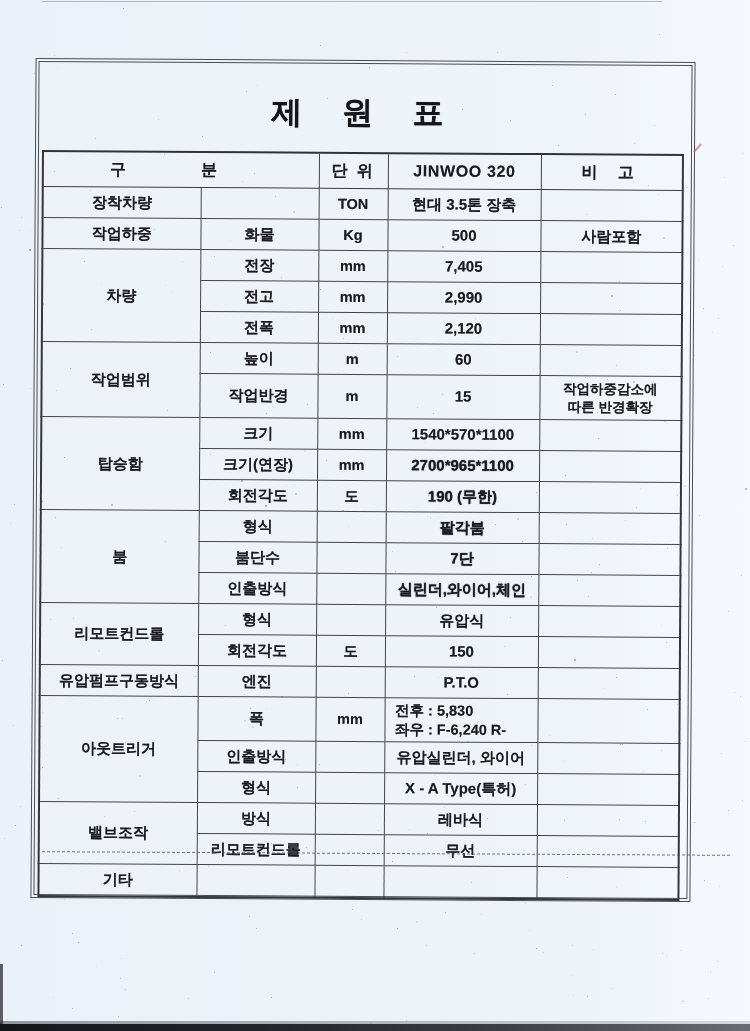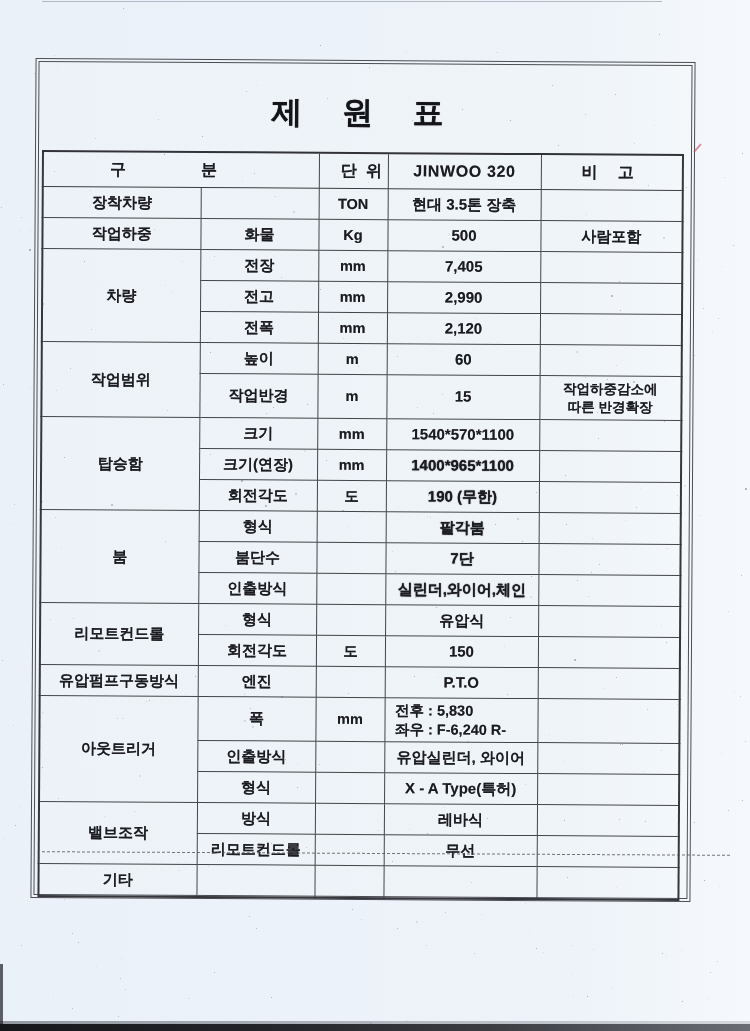--- a/index.html
+++ b/index.html
@@ -31,21 +31,21 @@
     padding:0 3px;text-align:center;vertical-align:middle;
     font-size:15px;font-weight:700;color:#1b1c21;
     text-shadow:0 0 .5px rgba(25,25,30,.55);
     overflow:hidden;white-space:pre-line;line-height:1.25;
   }
   .spec thead th{height:34px;font-size:16px;border-top:2px solid #313338;border-bottom:1.5px solid #3a3c41;}
   .spec tbody tr{height:31px;}
   .spec tbody tr.tall{height:44px;}
   .spec tbody tr.last{height:32px;border-bottom:2px solid #35373c;}
   th.cath{letter-spacing:2.2em;}
-  th.unith{letter-spacing:.15em;text-align:right;}
+  th.unith{letter-spacing:.15em;}
   th.modelh{letter-spacing:.04em;font-size:17px;}
   th.remh{letter-spacing:.5em;font-size:15px;}
   td.cat{font-size:15px;}
   td.unit{font-size:14.5px;}
   td.val.dark{text-shadow:0 0 1.1px rgba(8,8,12,.95);font-weight:800;}
   td.val.leftal{text-align:left;padding-left:10px;font-size:14.5px;line-height:1.3;}
   td.rem.small{font-size:13.5px;line-height:1.3;}
   .dashed-line{
     position:absolute;top:853px;left:42px;width:688px;height:0;
     border-top:1.5px dashed rgba(70,72,78,.75);
@@ -146,21 +146,21 @@
         <tr>
           <td class="cat" rowspan="3">탑승함</td>
           <td class="sub">크기</td>
           <td class="unit">mm</td>
           <td class="val">1540*570*1100</td>
           <td class="rem"></td>
         </tr>
         <tr>
           <td class="sub">크기(연장)</td>
           <td class="unit">mm</td>
-          <td class="val dark">1400*965*1100</td>
+          <td class="val dark">2700*965*1100</td>
           <td class="rem"></td>
         </tr>
         <tr>
           <td class="sub">회전각도</td>
           <td class="unit">도</td>
           <td class="val dark">190 (무한)</td>
           <td class="rem"></td>
         </tr>
 
         <tr>

